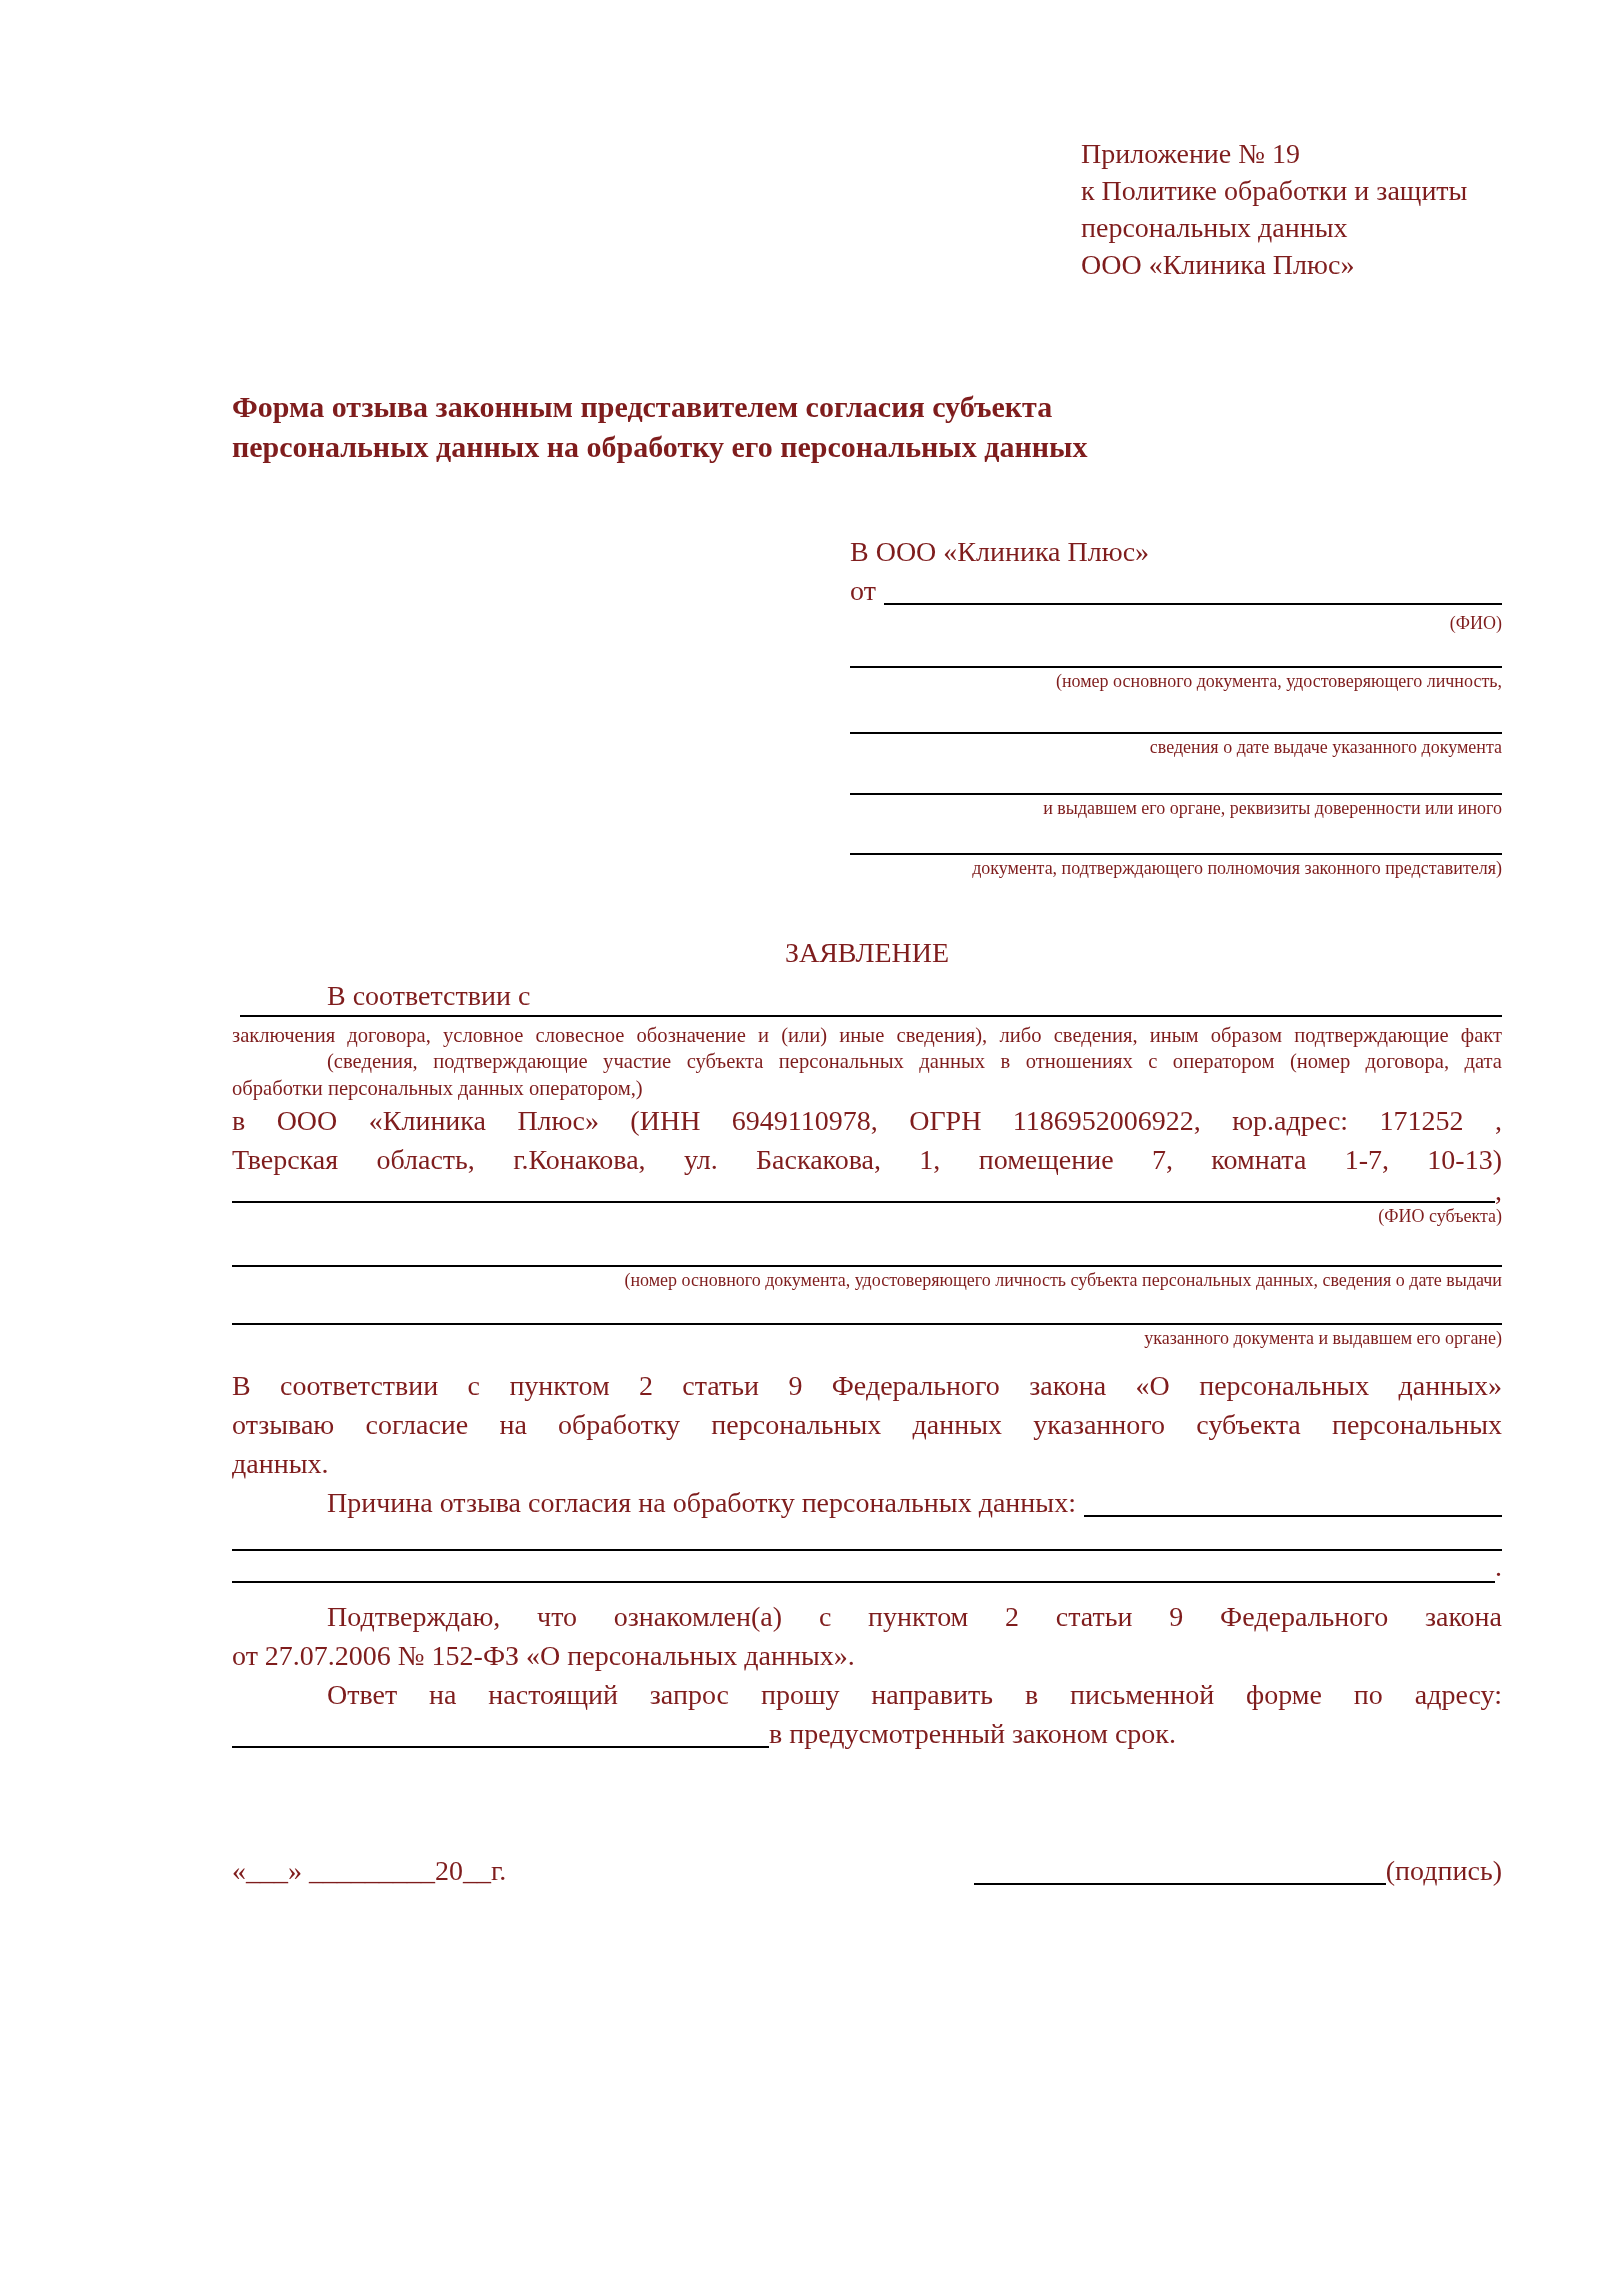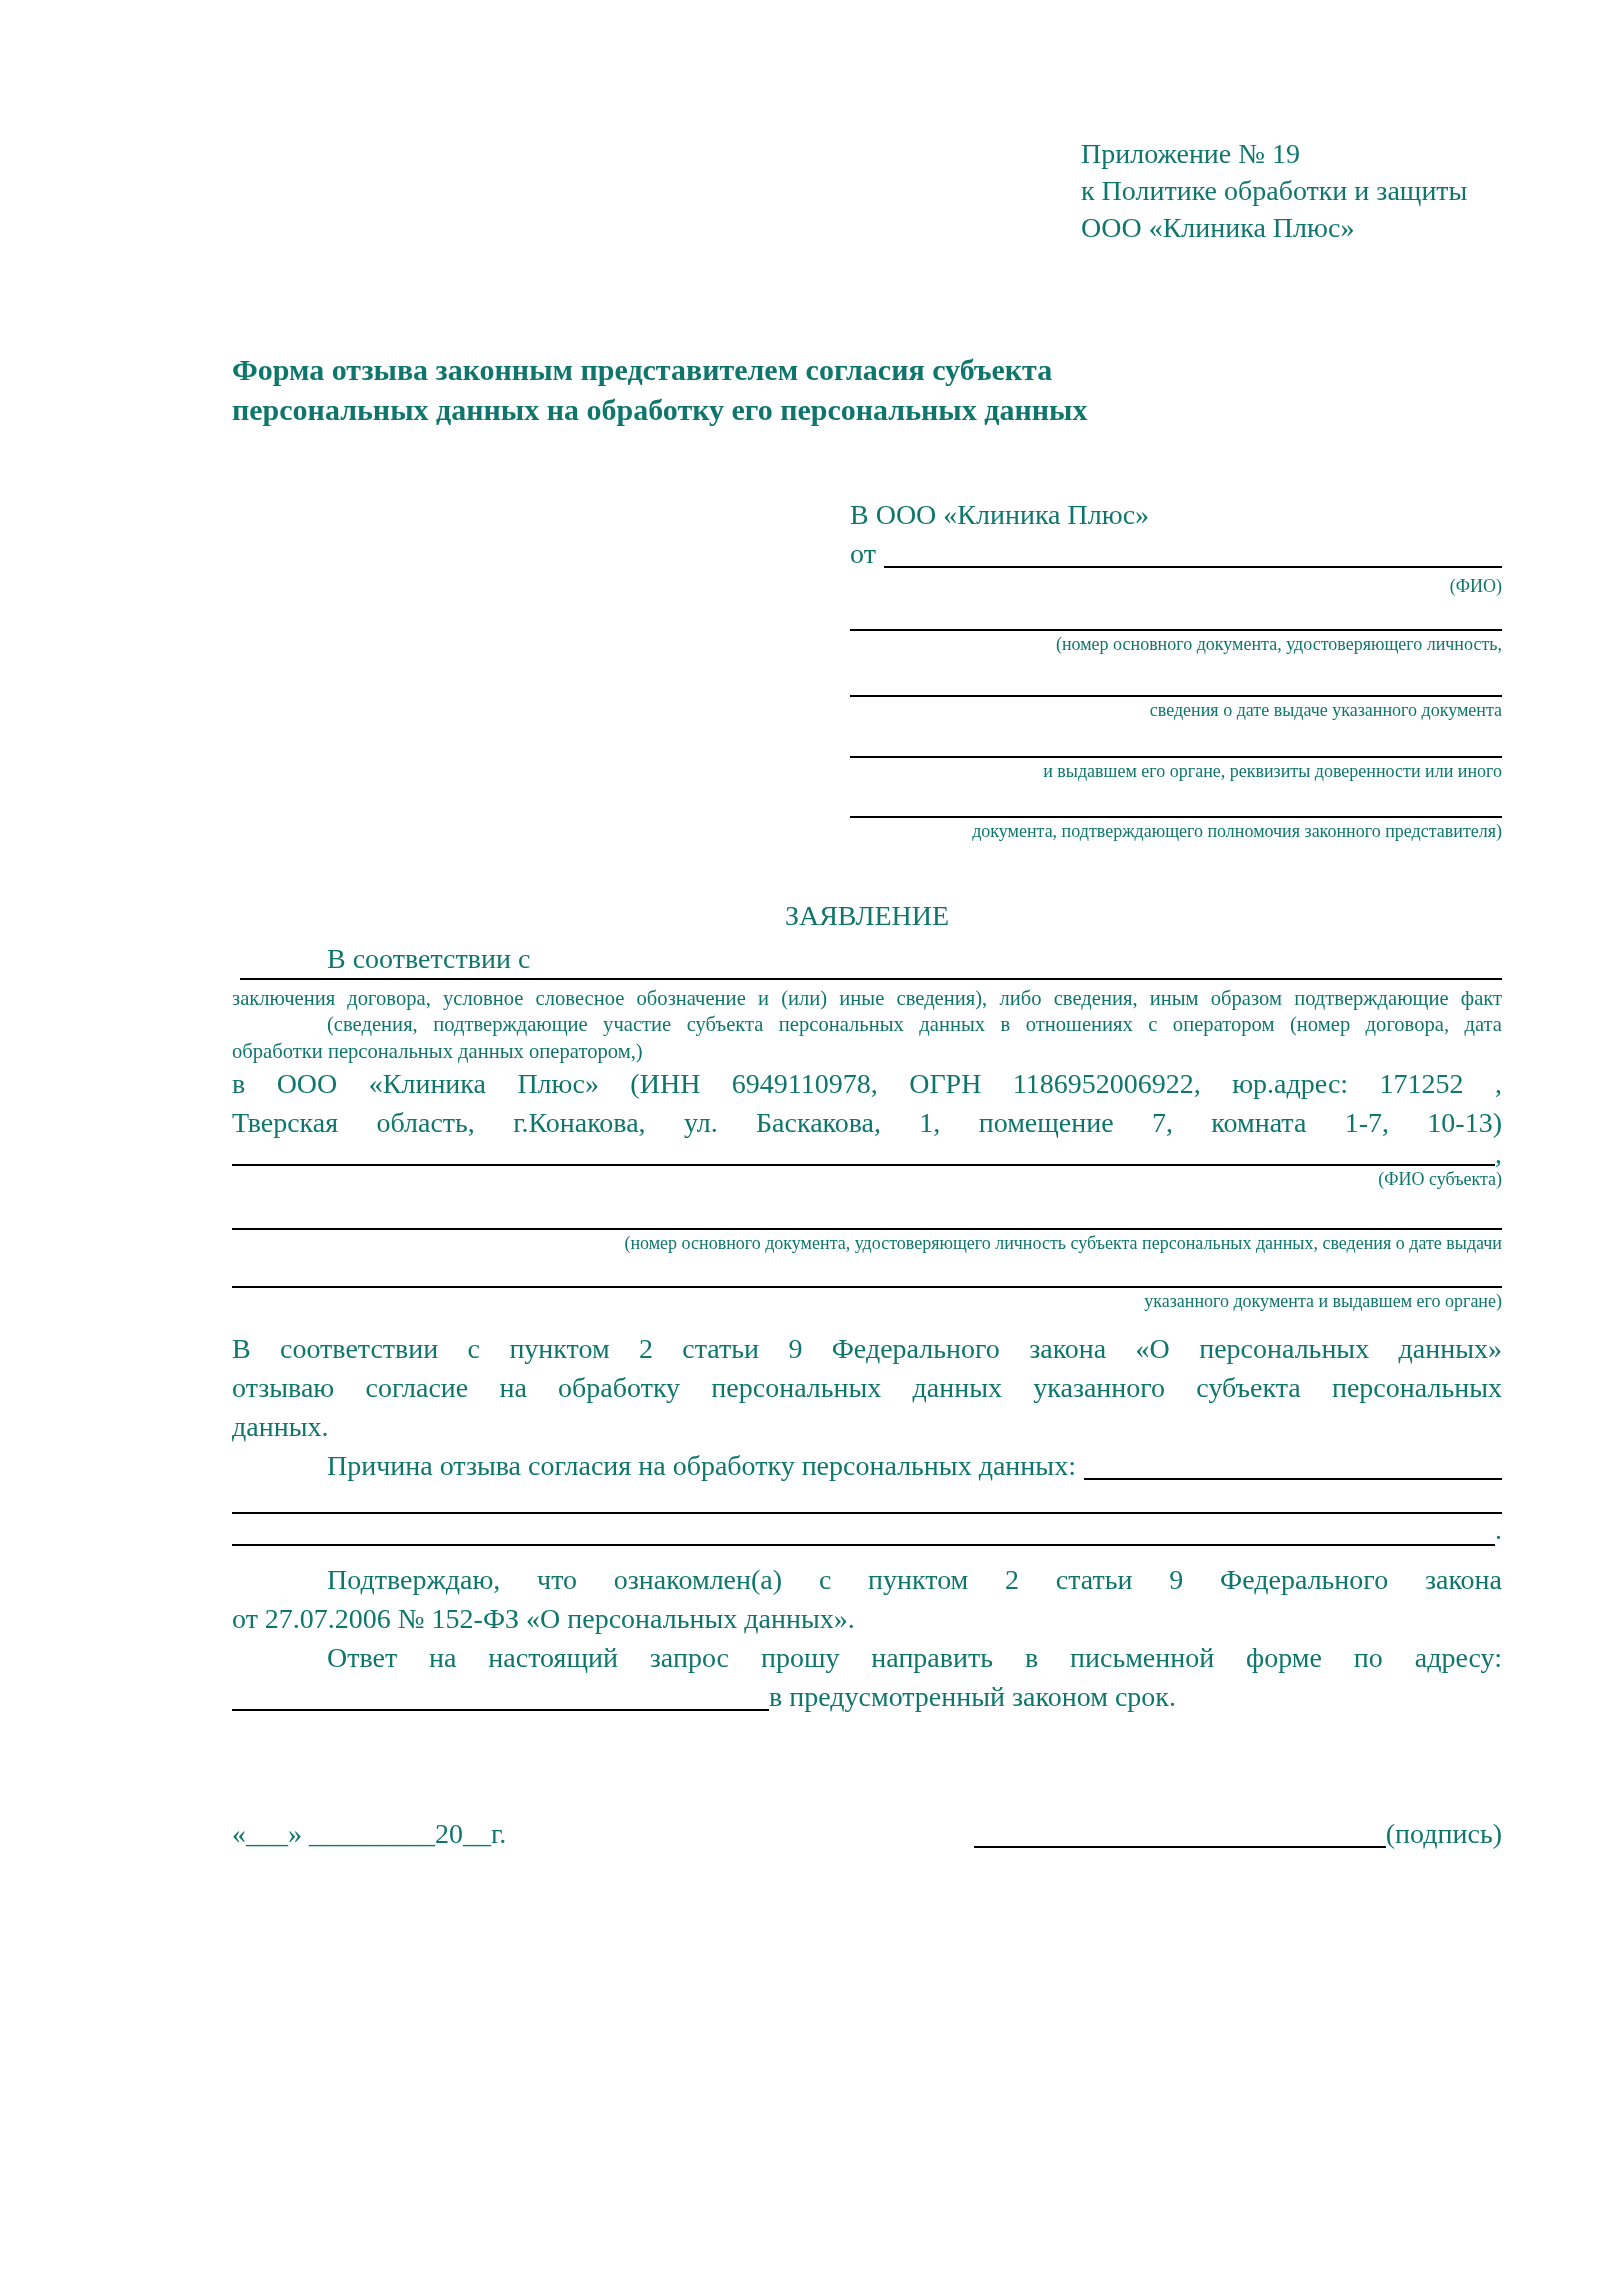--- a/index.html
+++ b/index.html
@@ -1,21 +1,21 @@
 <!DOCTYPE html>
 <html><head>
 <meta charset="utf-8">
 <style>
   html,body { margin:0; padding:0; background:#e8e8e8; }
   .page {
     position:relative;
     width:1621px; height:2293px;
     margin:0 auto;
     background:#ffffff;
-    color:#0f766e;
+    color:#7f1d1d;
     font-family:"Liberation Serif","DejaVu Serif",serif;
     font-size:28px;
     box-sizing:border-box;
     padding:135px 119px 0 232px;
     overflow:hidden;
   }
   .hdr { margin-left:849px; line-height:37px; }
   .title { margin-top:104px; font-size:30px; font-weight:bold; text-align:left; line-height:40px; }
 
   .addr { margin-top:65px; margin-left:618px; width:652px; }
@@ -46,20 +46,21 @@
   .footer .sigline { width:412px; flex:0 0 auto; border-bottom:2.9px solid #000; margin-bottom:4.9px; }
 </style>
 </head>
 <body>
 
 <div class="page">
 
   <div class="hdr">
     <div>Приложение № 19</div>
     <div>к Политике обработки и защиты</div>
+    <div>персональных данных</div>
     <div>ООО «Клиника Плюс»</div>
   </div>
 
   <div class="title">
     <div>Форма отзыва законным представителем согласия субъекта</div>
     <div>персональных данных на обработку его персональных данных</div>
   </div>
 
   <div class="addr">
     <div class="addr-to">В ООО «Клиника Плюс»</div>

